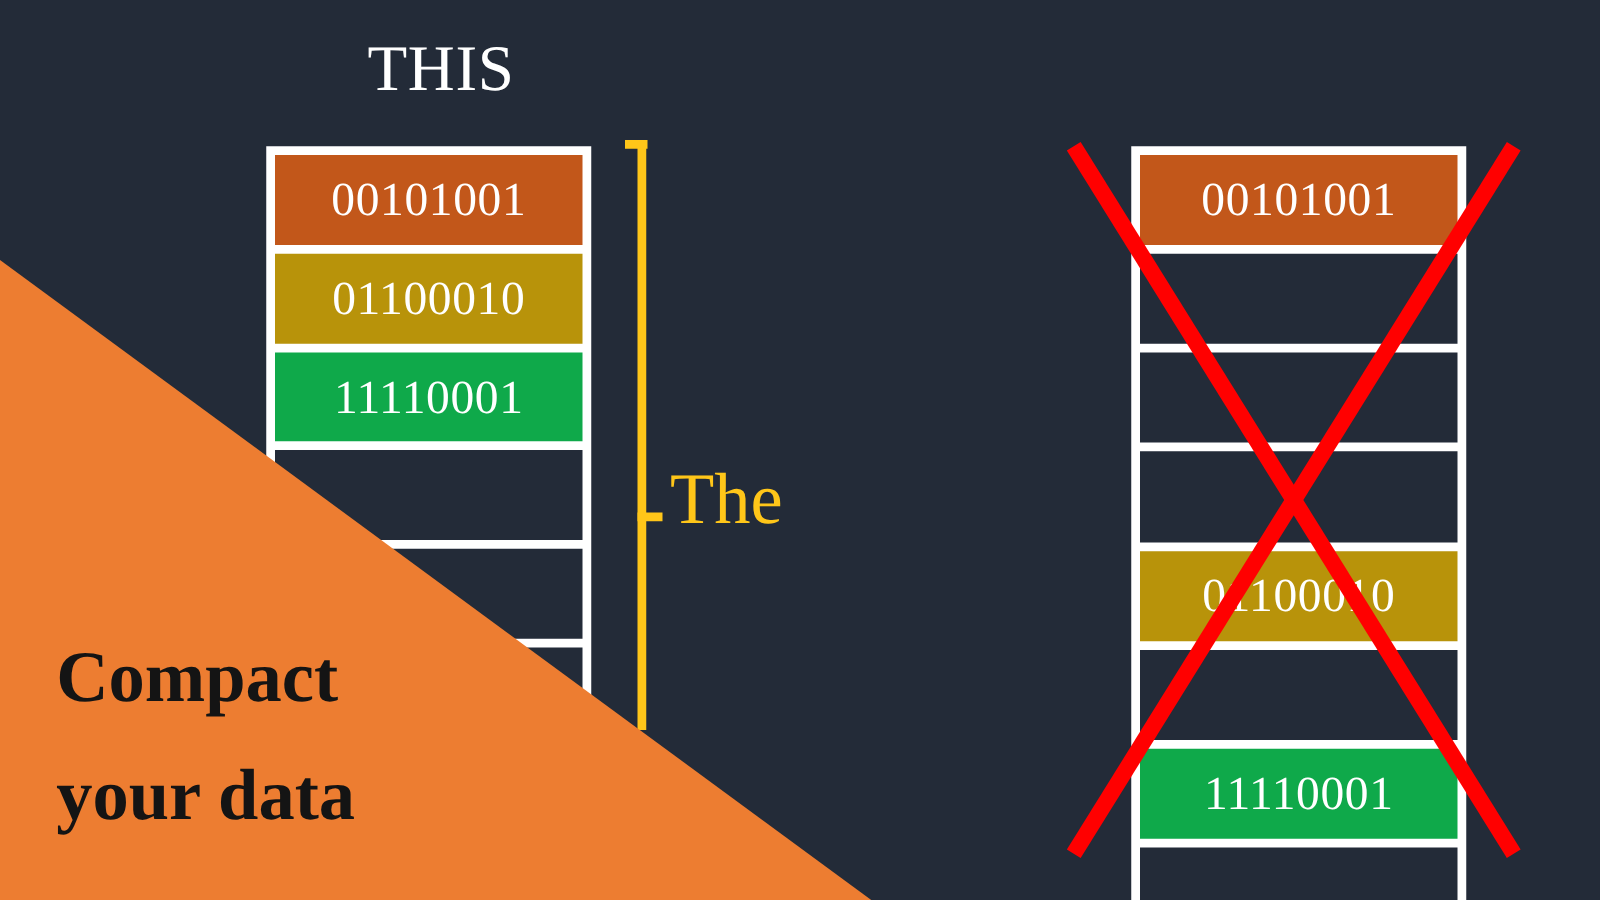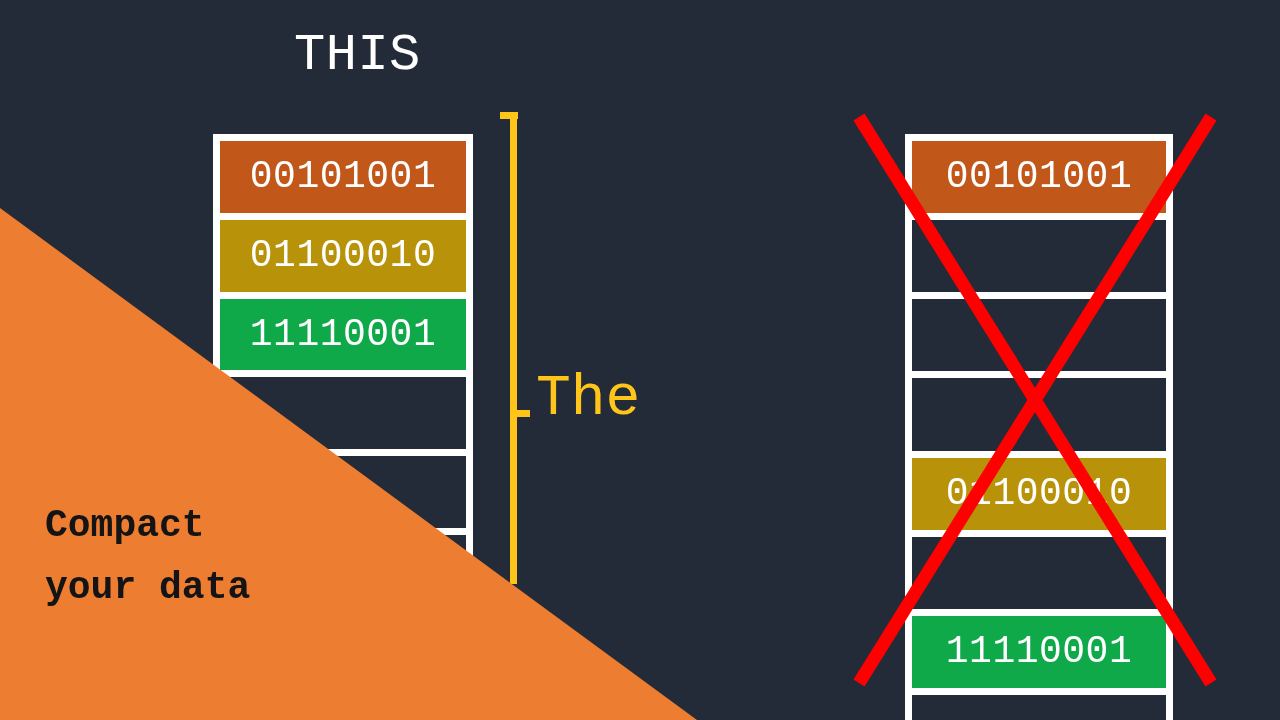--- a/index.html
+++ b/index.html
@@ -6,21 +6,21 @@
     margin: 0;
     padding: 0;
     background: #232b38;
   }
   #slide {
     position: relative;
     width: 1280px;
     height: 720px;
     overflow: hidden;
     background: #232b38;
-    font-family: Liberation Mono, monospace;
+    font-family: Liberation Serif, serif;
   }
 
   
   .heading {
     position: absolute;
     color: #ffffff;
     font-size: 52px;
     font-weight: 400;
     letter-spacing: 0.5px;
     white-space: nowrap;
@@ -30,21 +30,20 @@
   #heading-not   { left: 908px; top: 30px; }
 
   
   .stack {
     position: absolute;
     background: #ffffff;
     box-sizing: border-box;
     padding: 7px 7px 0 7px;
     display: flex;
     flex-direction: column;
-    margin-top: 17px;
   }
   #stack-good { left: 213px; top: 117px; width: 260px; height: 480px; }
   #stack-bad  { left: 905px; top: 117px; width: 268px; height: 640px; }
 
   .cell {
     box-sizing: border-box;
     width: 100%;
     display: flex;
     align-items: center;
     justify-content: center;
@@ -114,21 +113,21 @@
     width: 700px;
     height: 720px;
     pointer-events: none;
   }
   #caption {
     position: absolute;
     left: 45px;
     top: 495px;
     width: 400px;
     color: #141414;
-    font-size: 38px;
+    font-size: 58px;
     font-weight: bold;
     line-height: 1.62;
   }
   #caption .cap-line { display: block; }
 </style>
 </head>
 <body>
 
 <div id="slide" style="background: rgb(35, 43, 56);">
 

